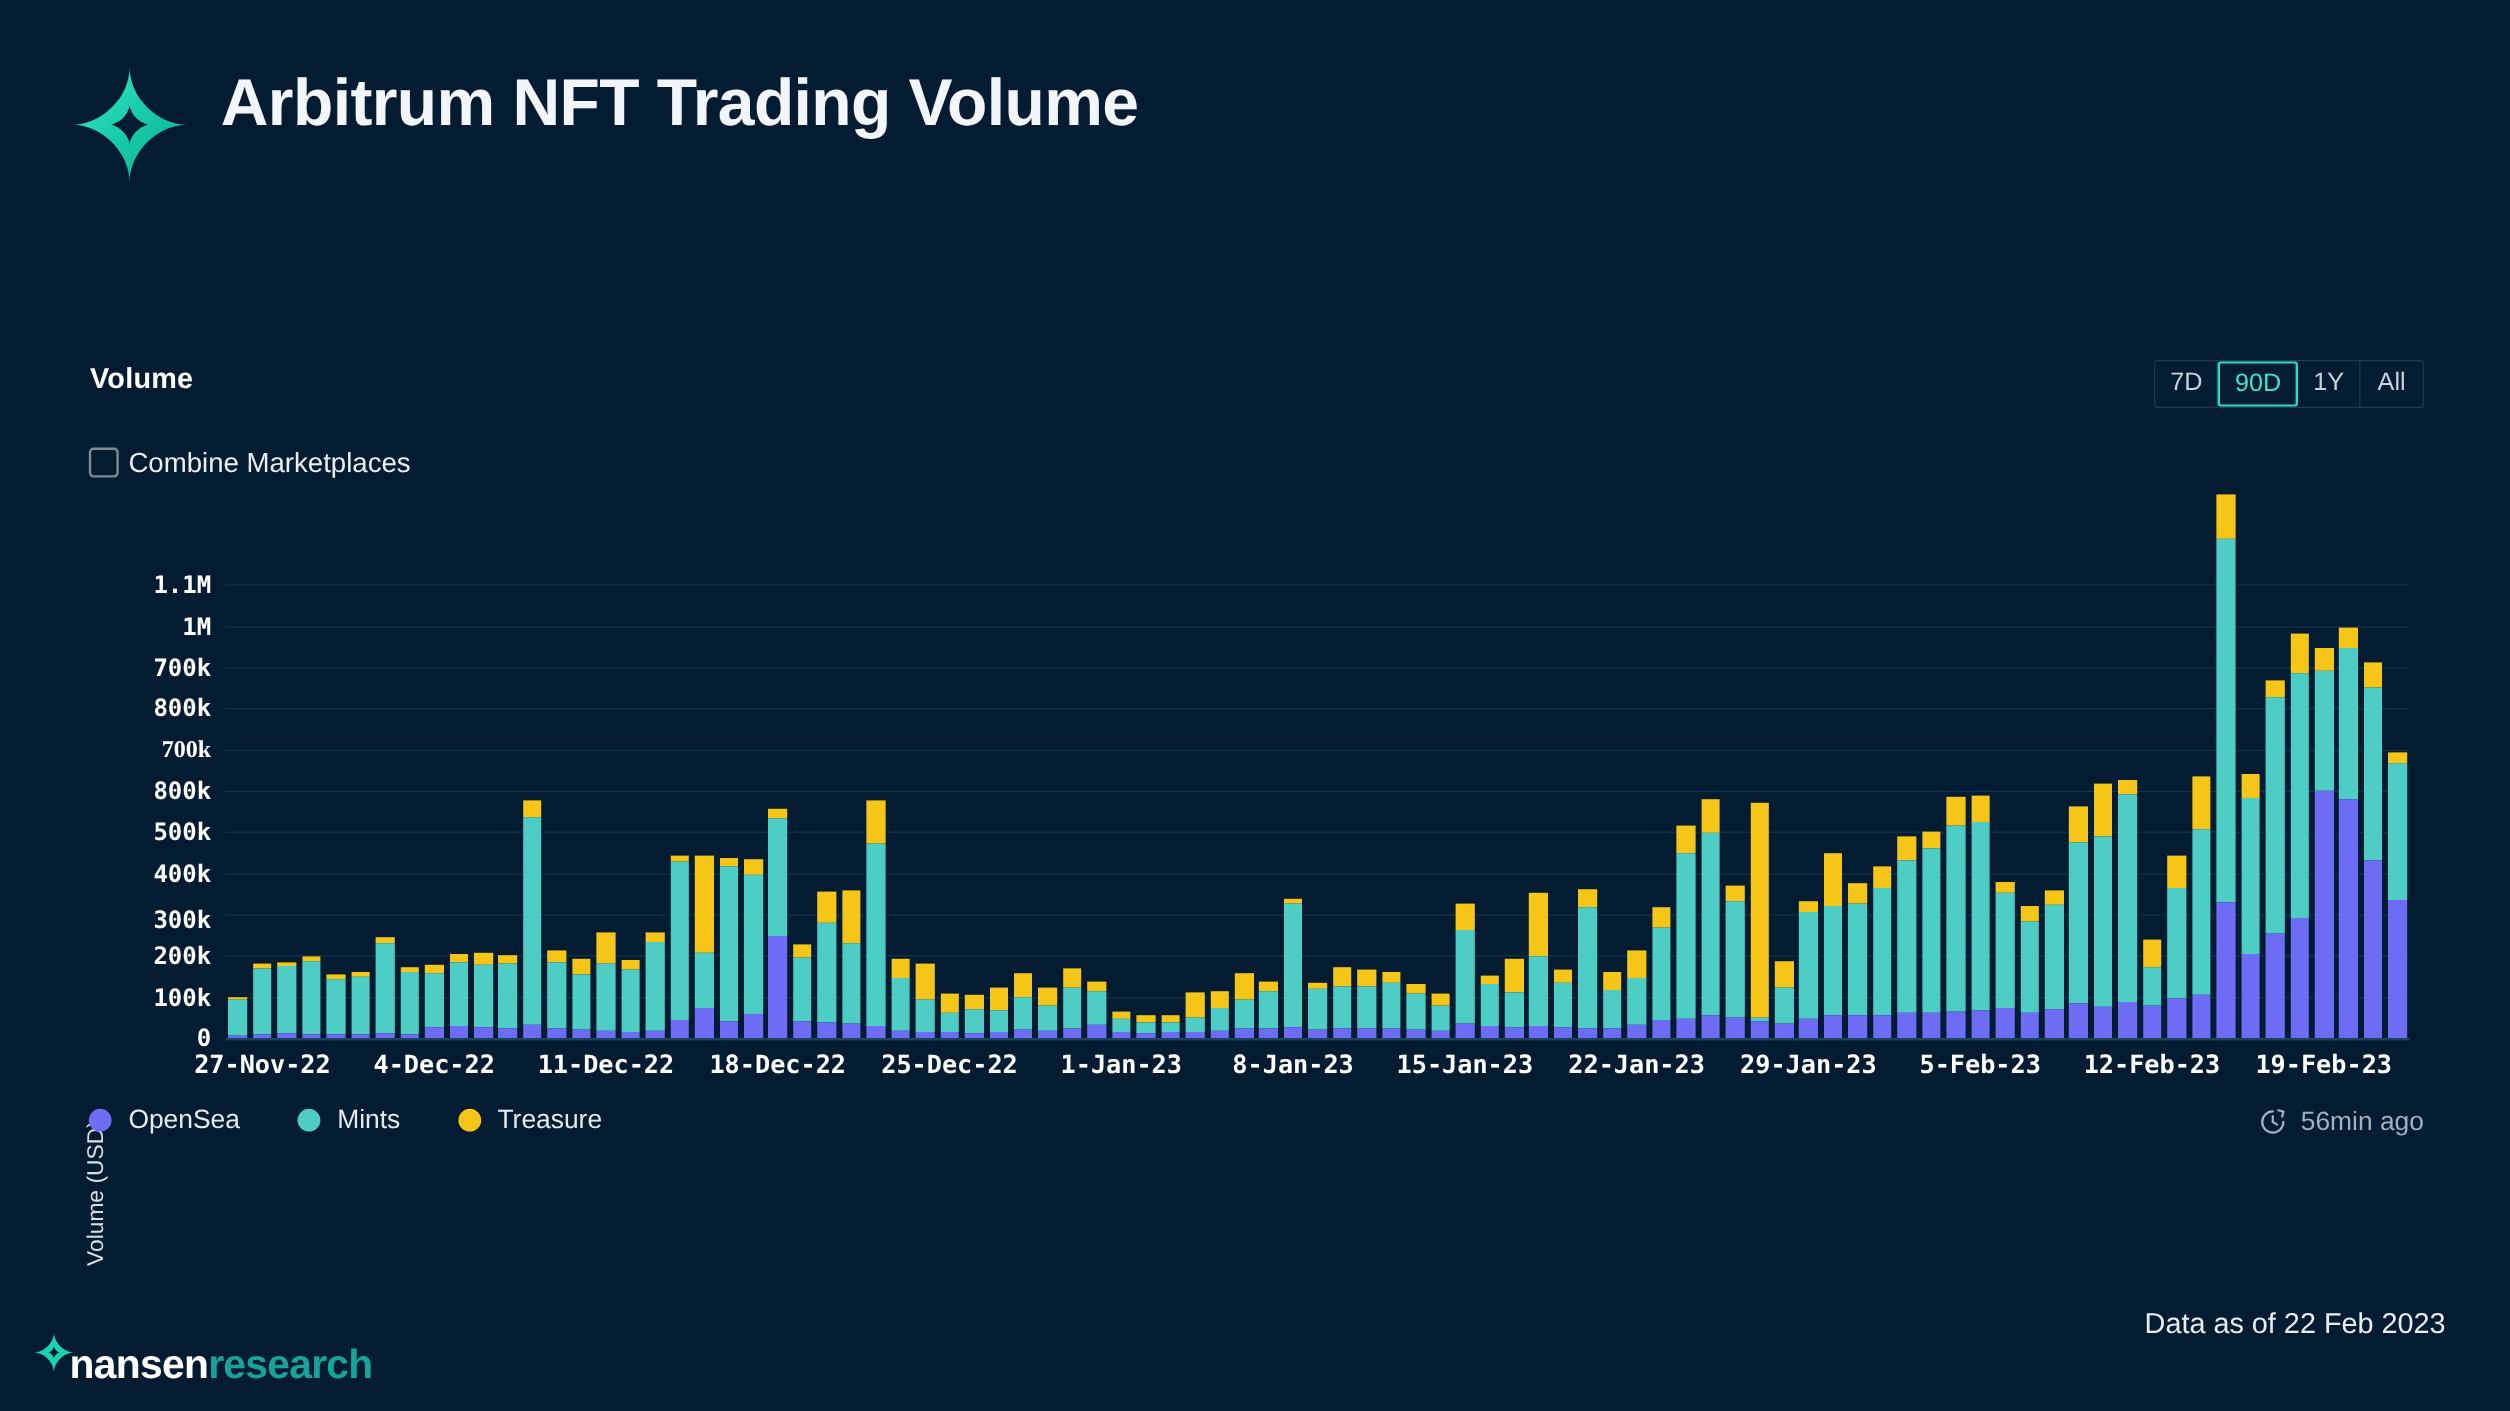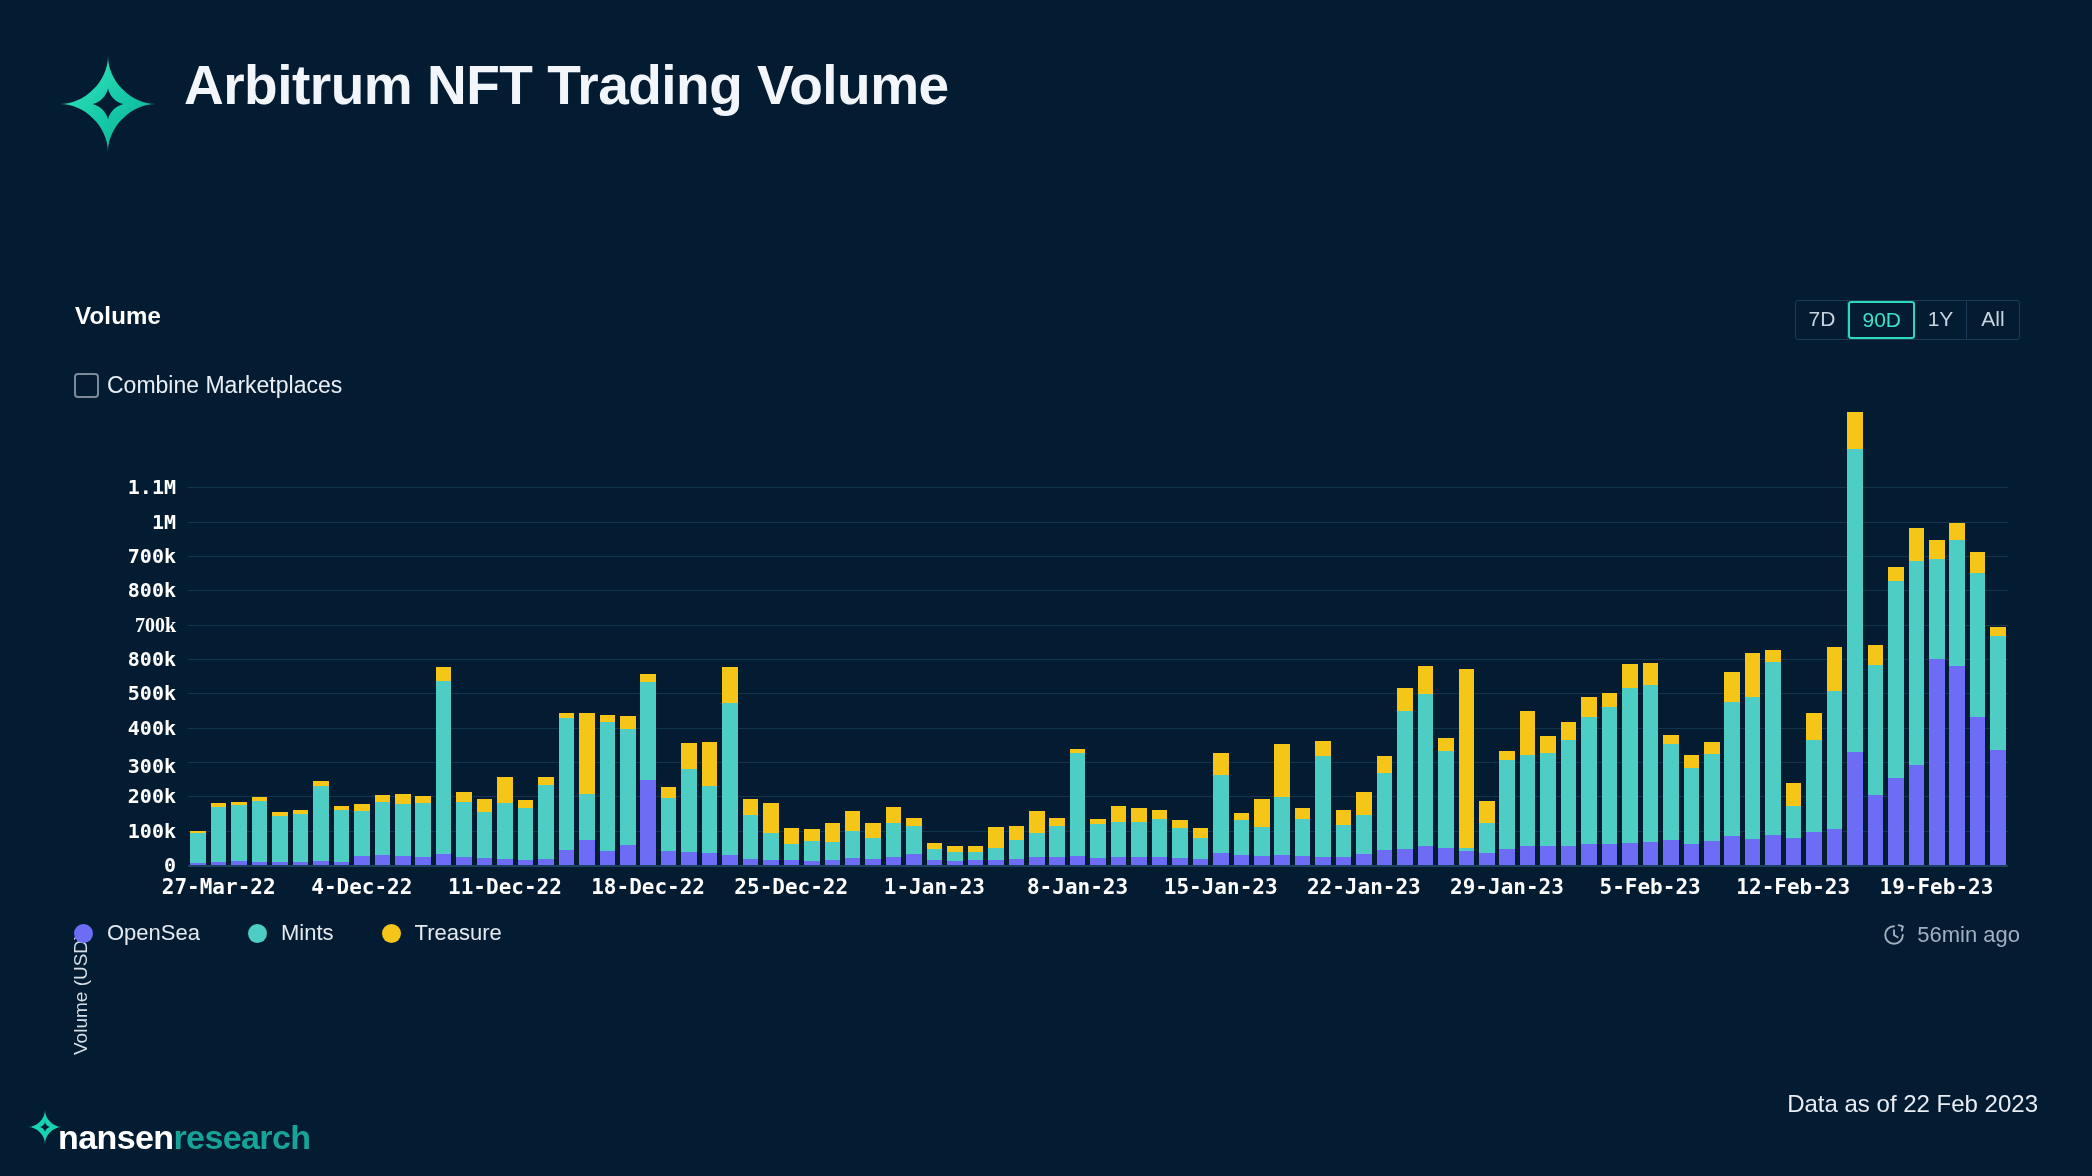--- a/index.html
+++ b/index.html
@@ -788,21 +788,21 @@
           <div class="bar-slot">
             <div class="bar" title="22-Feb-23">
               <div class="seg" style="height: 9.61739px; background: rgb(245, 197, 24);"></div>
               <div class="seg" style="height: 113.348px; background: rgb(78, 205, 196);"></div>
               <div class="seg" style="height: 115.409px; background: rgb(108, 108, 245);"></div>
             </div>
           </div>
         </div>
       <div class="x-axis-line"></div>
       <div class="xticks" id="xticks">
-          <div class="xtick" style="left: 30.6742px;">27-Mar-22</div>
+          <div class="xtick" style="left: 30.6742px;">27-Nov-22</div>
           <div class="xtick" style="left: 173.82px;">4-Dec-22</div>
           <div class="xtick" style="left: 316.966px;">11-Dec-22</div>
           <div class="xtick" style="left: 460.112px;">18-Dec-22</div>
           <div class="xtick" style="left: 603.258px;">25-Dec-22</div>
           <div class="xtick" style="left: 746.404px;">1-Jan-23</div>
           <div class="xtick" style="left: 889.551px;">8-Jan-23</div>
           <div class="xtick" style="left: 1032.7px;">15-Jan-23</div>
           <div class="xtick" style="left: 1175.84px;">22-Jan-23</div>
           <div class="xtick" style="left: 1318.99px;">29-Jan-23</div>
           <div class="xtick" style="left: 1462.13px;">5-Feb-23</div>

